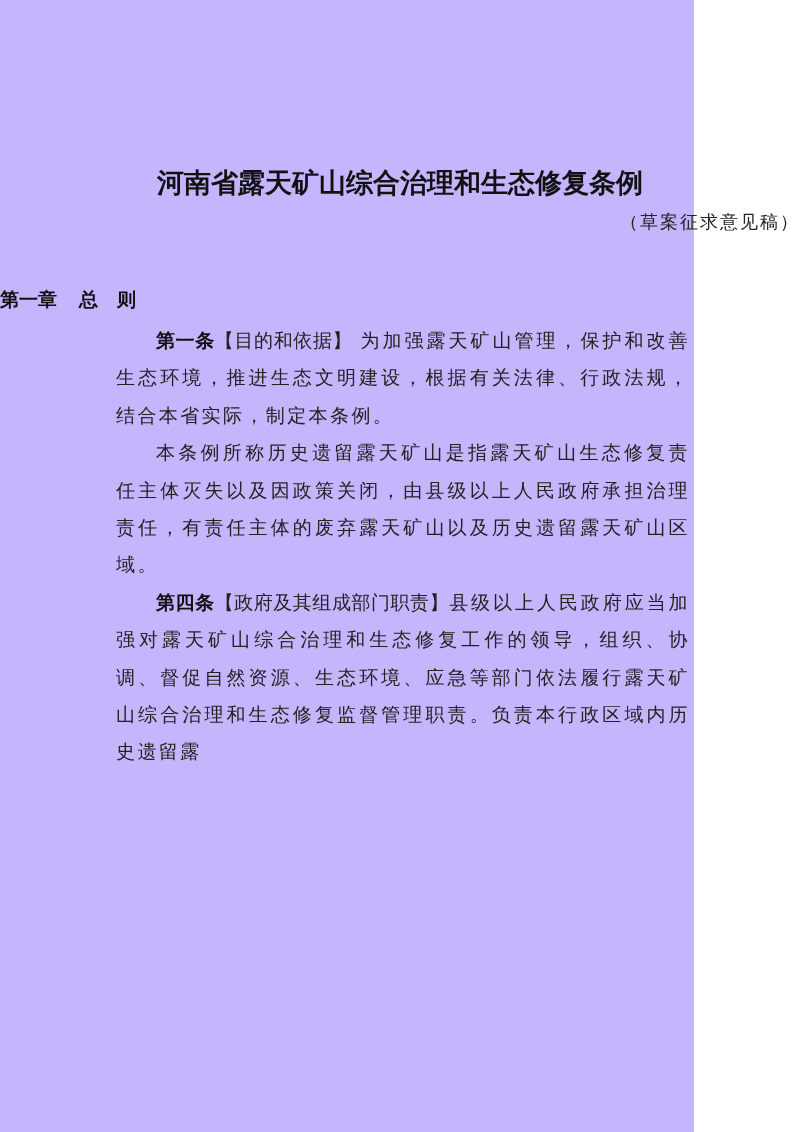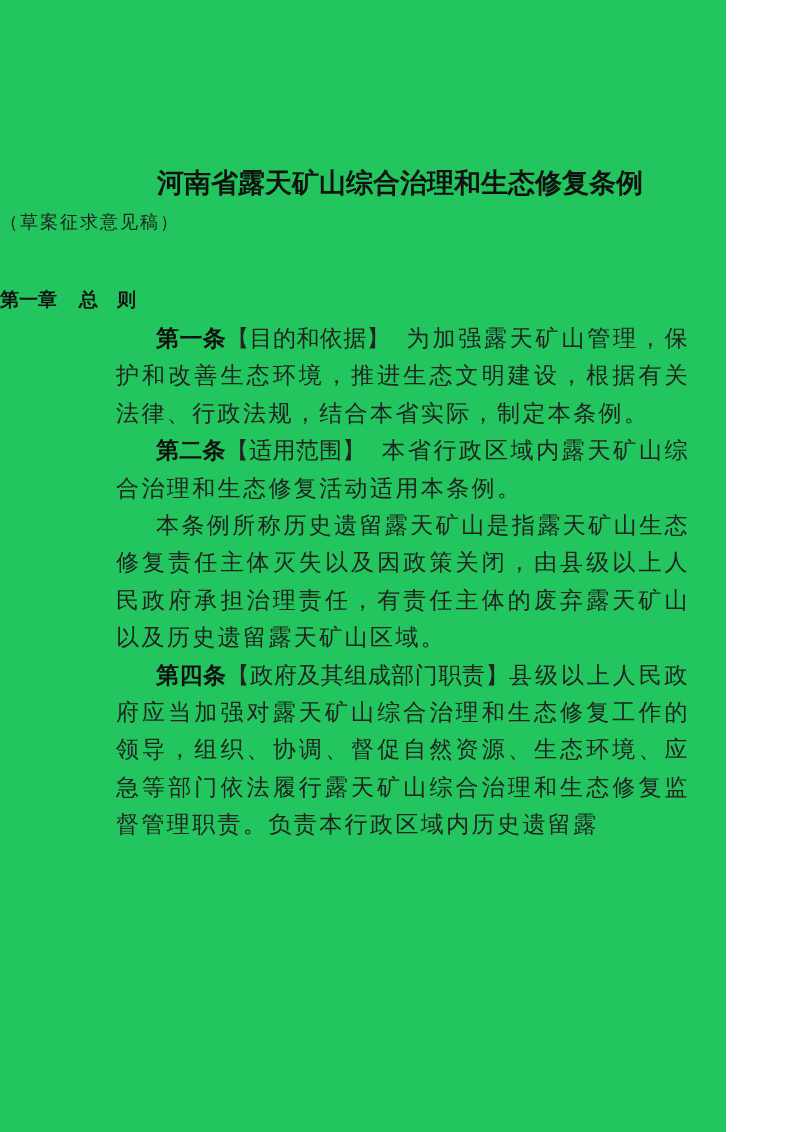--- a/index.html
+++ b/index.html
@@ -1,51 +1,50 @@
 <!DOCTYPE html>
 <html><head>
 <meta charset="utf-8">
 <style>
   html, body { margin: 0; padding: 0; background: #ffffff; }
   body { width: 800px; height: 1132px; position: relative; overflow: hidden; color: #111; }
-  .page { position: absolute; left: 0; top: 0; width: 694px; height: 1132px; background: #22c55e; padding-left: 32px; }
+  .page { position: absolute; left: 0; top: 0; width: 694px; height: 1132px; background: #c4b5fd; }
   .title {
     position: absolute; left: 0; width: 800px; top: 163px;
     text-align: center; font-family: "DejaVu Serif", serif; font-weight: bold;
     font-size: 27px; line-height: 40px; letter-spacing: 0px; color: #111;
   }
   .subtitle {
     position: absolute; left: 0; width: 800px; top: 208px;
-    text-align: left; font-family: "DejaVu Serif", serif;
+    text-align: right; font-family: "DejaVu Serif", serif;
     font-size: 18px; line-height: 28px; letter-spacing: 2px; color: #222;
   }
   .chapter {
     position: absolute; left: 0; width: 800px; top: 283px;
     font-family: "DejaVu Sans", sans-serif; font-weight: bold;
     font-size: 19px; line-height: 32px; color: #111;
   }
   .chapter .sp { display: inline-block; width: 22px; }
   .body {
     position: absolute; left: 116px; width: 574px; top: 322px;
-    font-family: Liberation Mono, monospace; font-size: 23px;
+    font-family: Liberation Sans, sans-serif; font-size: 19px;
     line-height: 37.4px; color: #222; letter-spacing: 2.4px;
   }
   .para { margin: 0; text-indent: 40px; text-align: justify; }
   .art { font-weight: bold; letter-spacing: 0px; color: #111; }
   .br { letter-spacing: 0px; }
 </style>
 </head>
 <body>
 
 <div class="page">
   <div class="title">河南省露天矿山综合治理和生态修复条例</div>
   <div class="subtitle">（草案征求意见稿）</div>
   <div class="chapter">
     <span>第一章</span><span class="sp"></span><span>总　则</span>
   </div>
 
   <div class="body">
     <p class="para"><span class="art">第一条</span><span class="br">【目的和依据】</span><span> 为加强露天矿山管理，保护和改善生态环境，推进生态文明建设，根据有关法律、行政法规，结合本省实际，制定本条例。</span></p>
-    <p class="para"><span class="art">第二条</span><span class="br">【适用范围】</span><span> 本省行政区域内露天矿山综合治理和生态修复活动适用本条例。</span></p>
     <p class="para"><span>本条例所称历史遗留露天矿山是指露天矿山生态修复责任主体灭失以及因政策关闭，由县级以上人民政府承担治理责任，有责任主体的废弃露天矿山以及历史遗留露天矿山区域。</span></p>
     <p class="para"><span class="art">第四条</span><span class="br">【政府及其组成部门职责】</span><span>县级以上人民政府应当加强对露天矿山综合治理和生态修复工作的领导，组织、协调、督促自然资源、生态环境、应急等部门依法履行露天矿山综合治理和生态修复监督管理职责。负责本行政区域内历史遗留露</span></p>
   </div>
 </div>
 
 </body></html>

